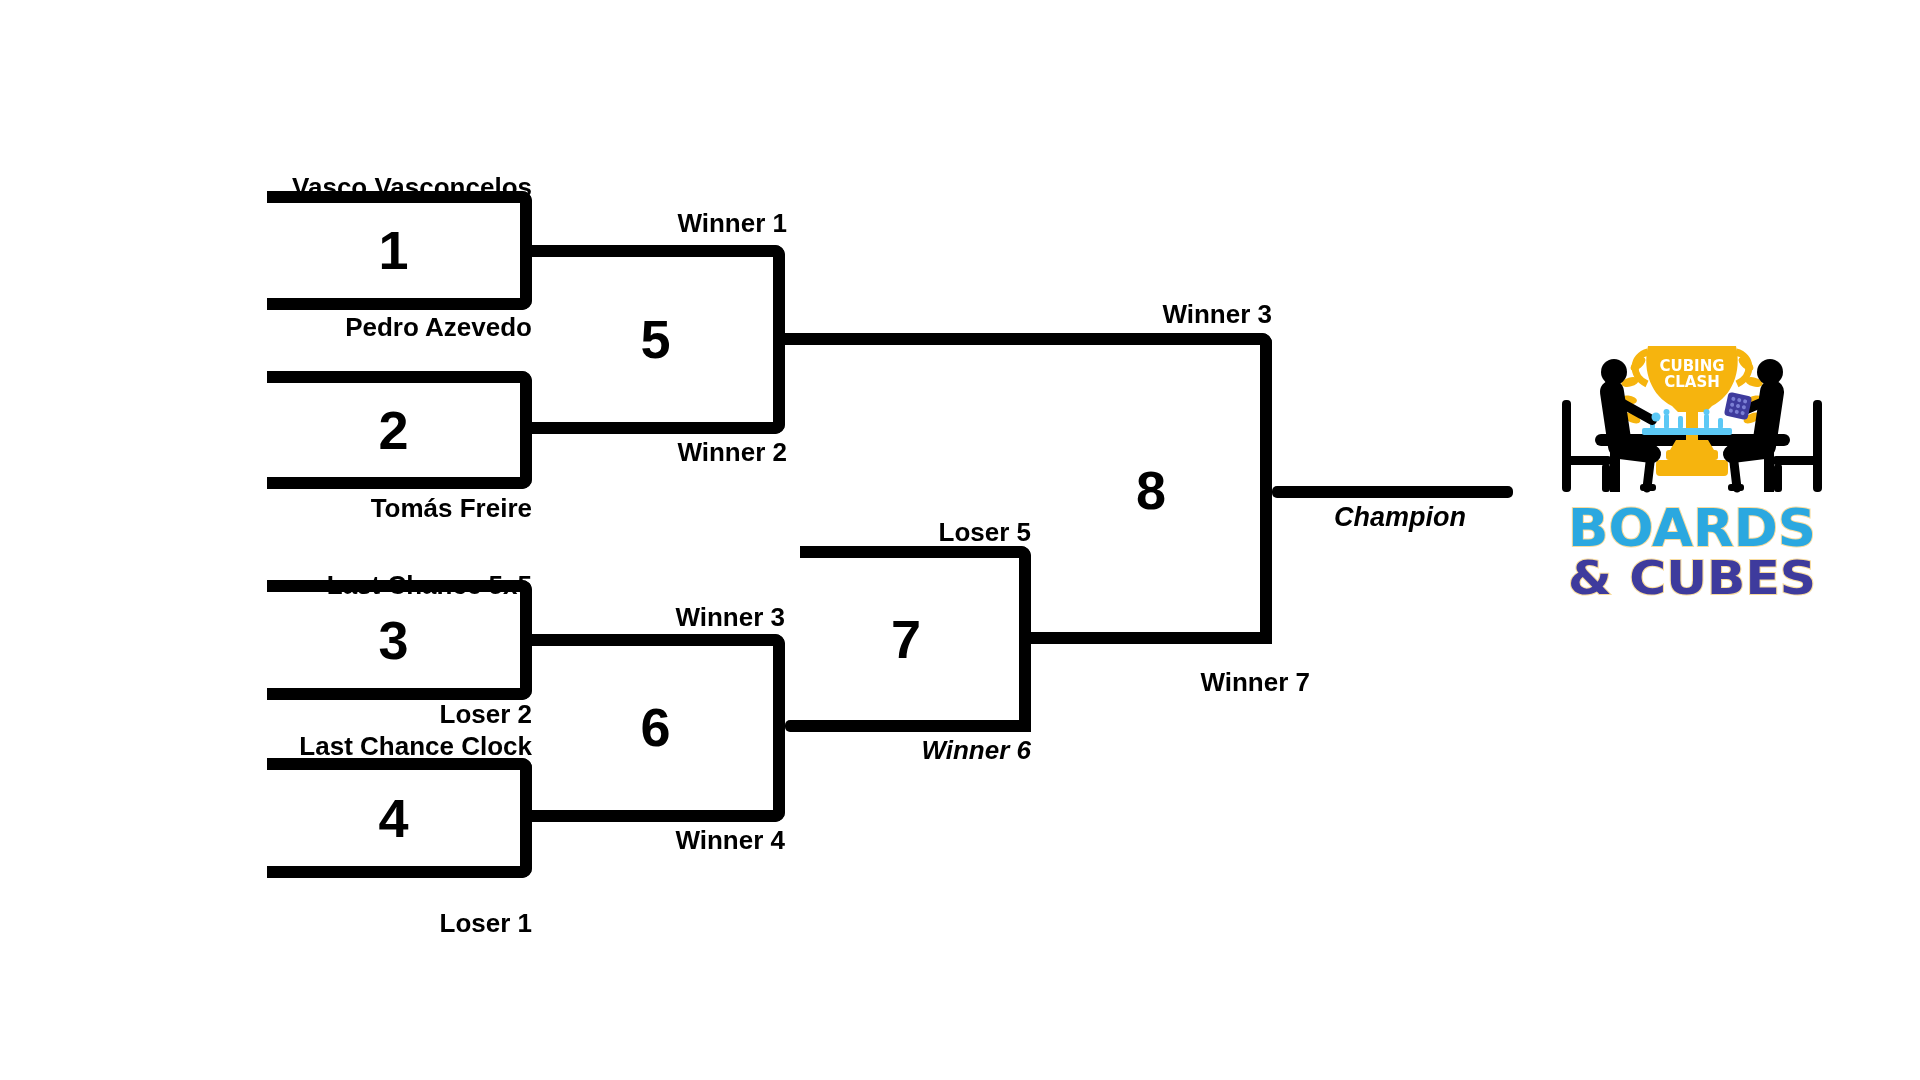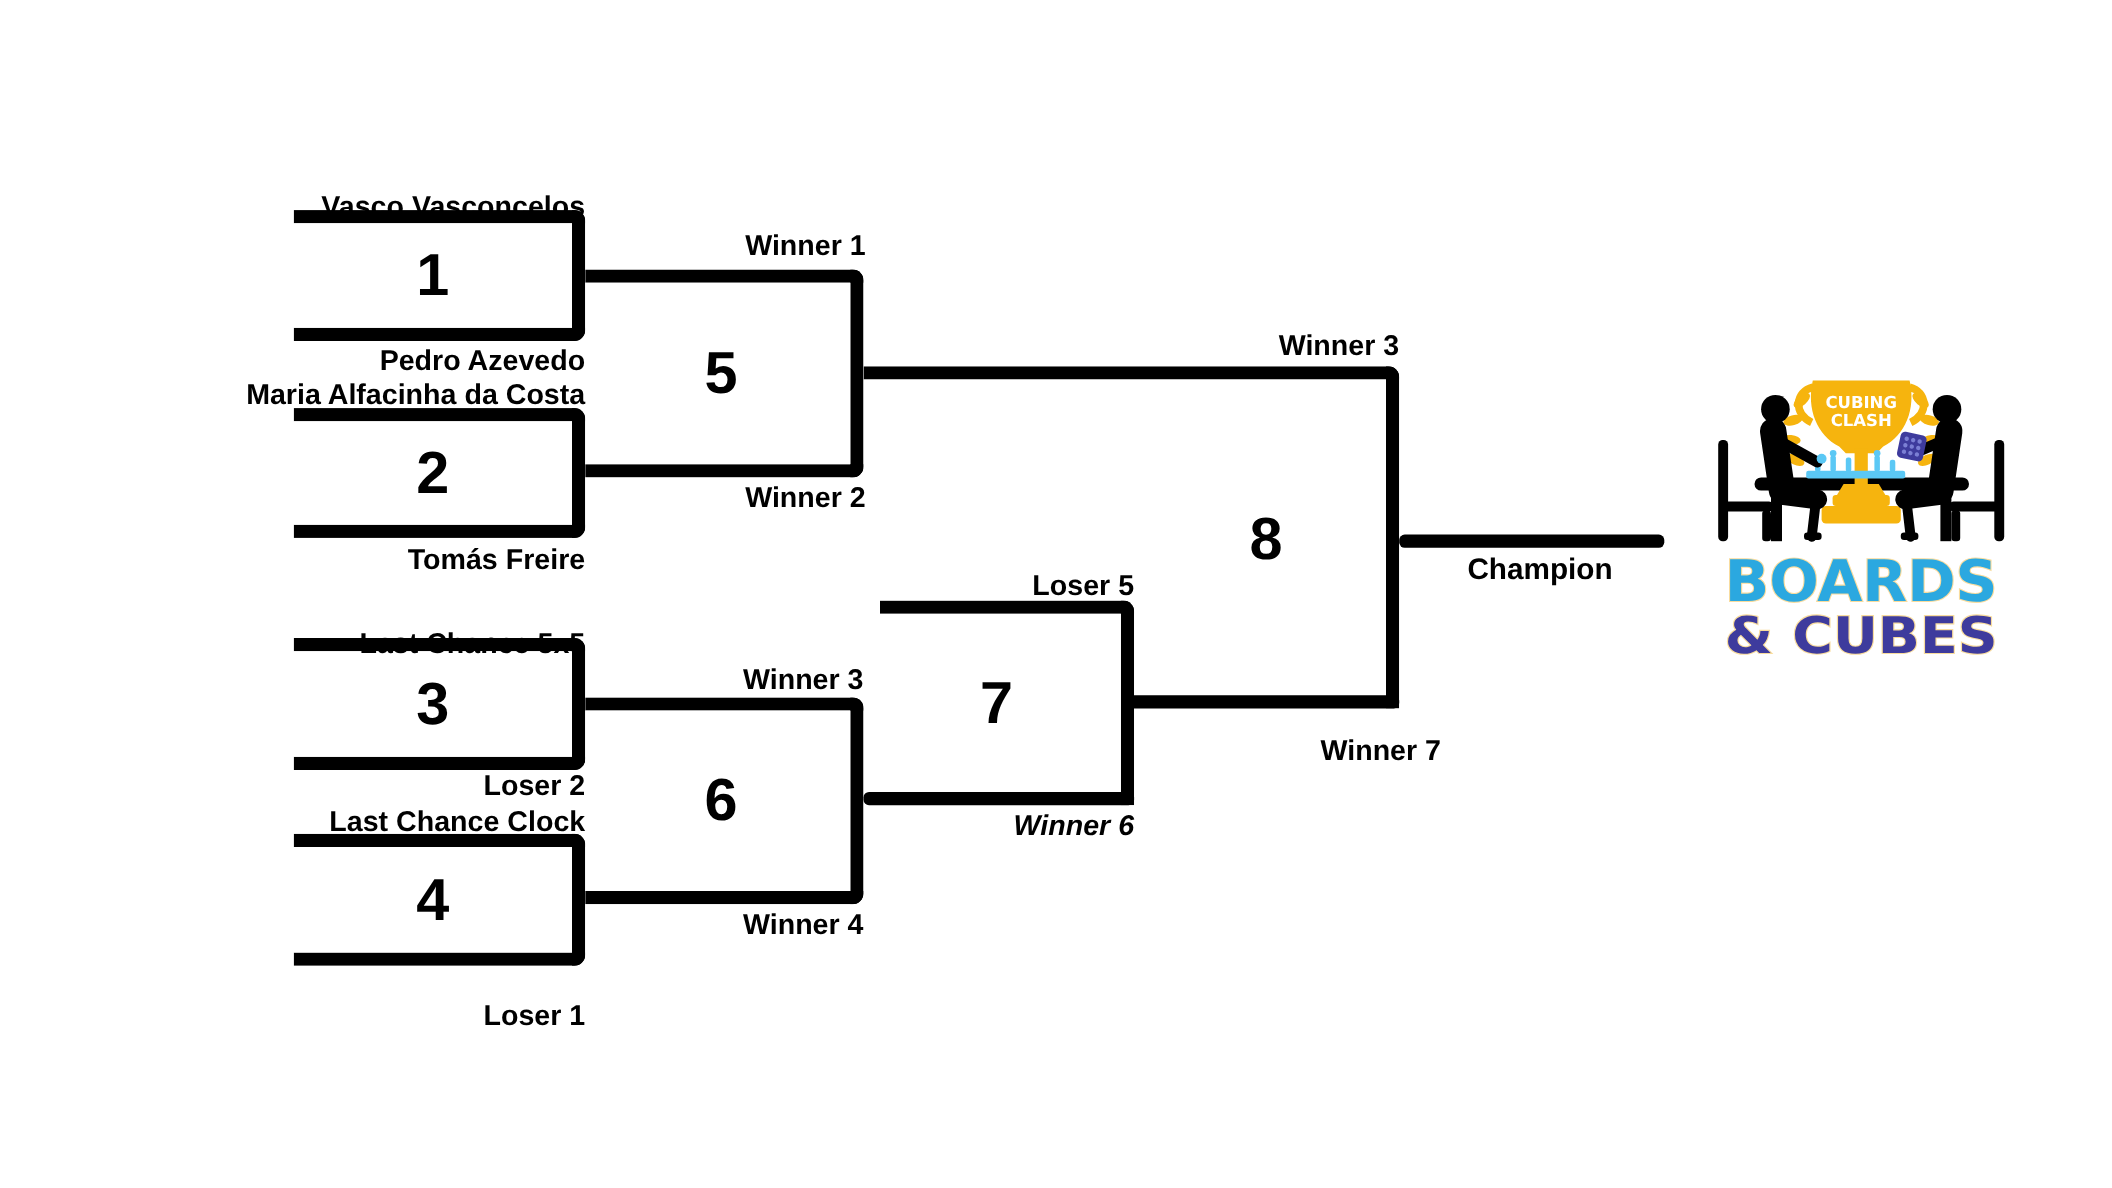--- a/index.html
+++ b/index.html
@@ -67,20 +67,21 @@
     color: #000000;
   }
   .champion-label {
     position: absolute;
     font-weight: 700;
     font-size: 27px;
     line-height: 30px;
     text-align: center;
     color: #000000;
     white-space: nowrap;
+    font-style: italic;
   }
   .logo-wrap {
     position: absolute;
     left: 1552px;
     top: 342px;
     width: 280px;
     height: 262px;
   }
 </style>
 </head>
@@ -111,21 +112,20 @@
   <div class="match-number" style="left:267px; top:607px; width:253px;">3</div>
   <div class="match-number" style="left:267px; top:785px; width:253px;">4</div>
   <div class="match-number" style="left:538px; top:306px; width:235px;">5</div>
   <div class="match-number" style="left:538px; top:694px; width:235px;">6</div>
   <div class="match-number" style="left:806px; top:606px; width:200px;">7</div>
   <div class="match-number" style="left:1051px; top:457px; width:200px;">8</div>
 
   <div class="match-label" style="right:1388px; top:156px;margin-top:16px;">Vasco Vasconcelos</div>
   <div class="match-label" style="right:1388px; top:312px;">Pedro Azevedo</div>
 
-  <div class="match-label" style="right:1388px; top:343px;">Maria Alfacinha da Costa</div>
   <div class="match-label" style="right:1388px; top:493px;">Tomás Freire</div>
 
   <div class="match-label" style="right:1388px; top:548px;margin-top:22px;">Last Chance 5x5</div>
   <div class="match-label" style="right:1388px; top:699px;">Loser 2</div>
 
   <div class="match-label" style="right:1388px; top:731px;">Last Chance Clock</div>
   <div class="match-label" style="right:1388px; top:882px;margin-top:26px;">Loser 1</div>
 
   <div class="match-label" style="right:1133px; top:208px;">Winner 1</div>
   <div class="match-label" style="right:1133px; top:437px;">Winner 2</div>

